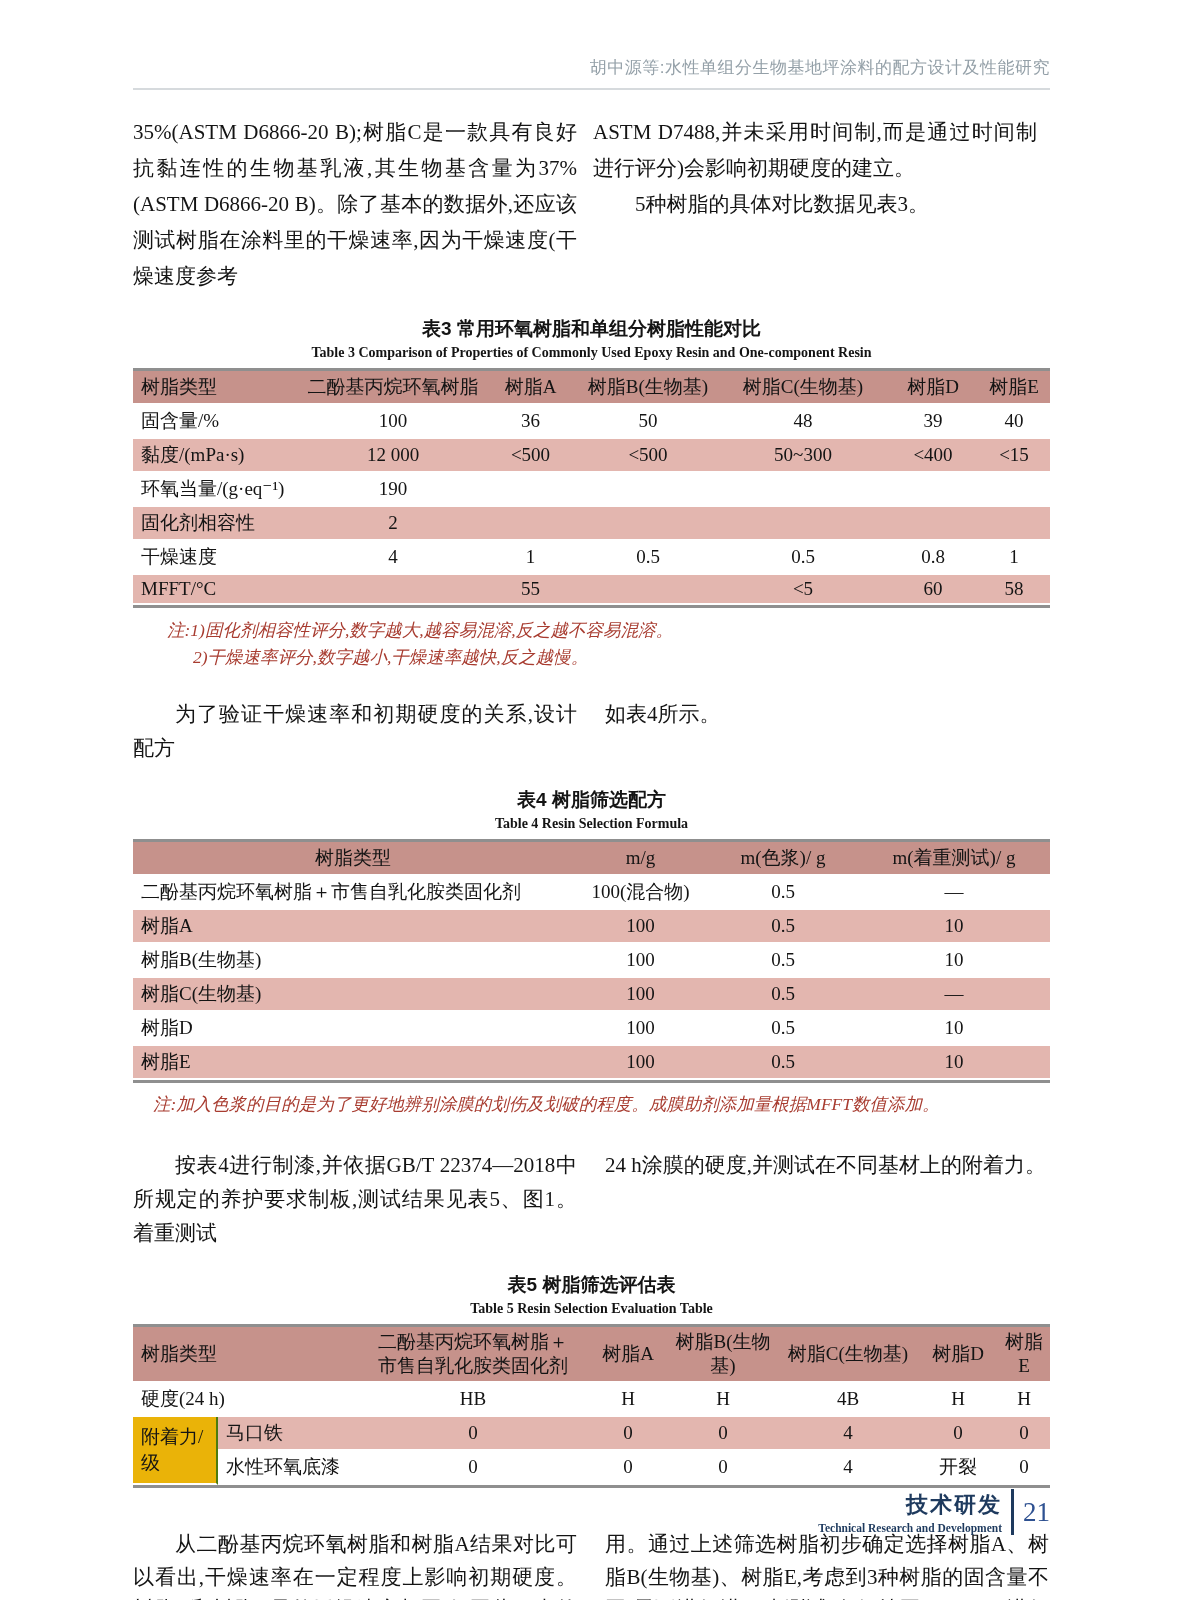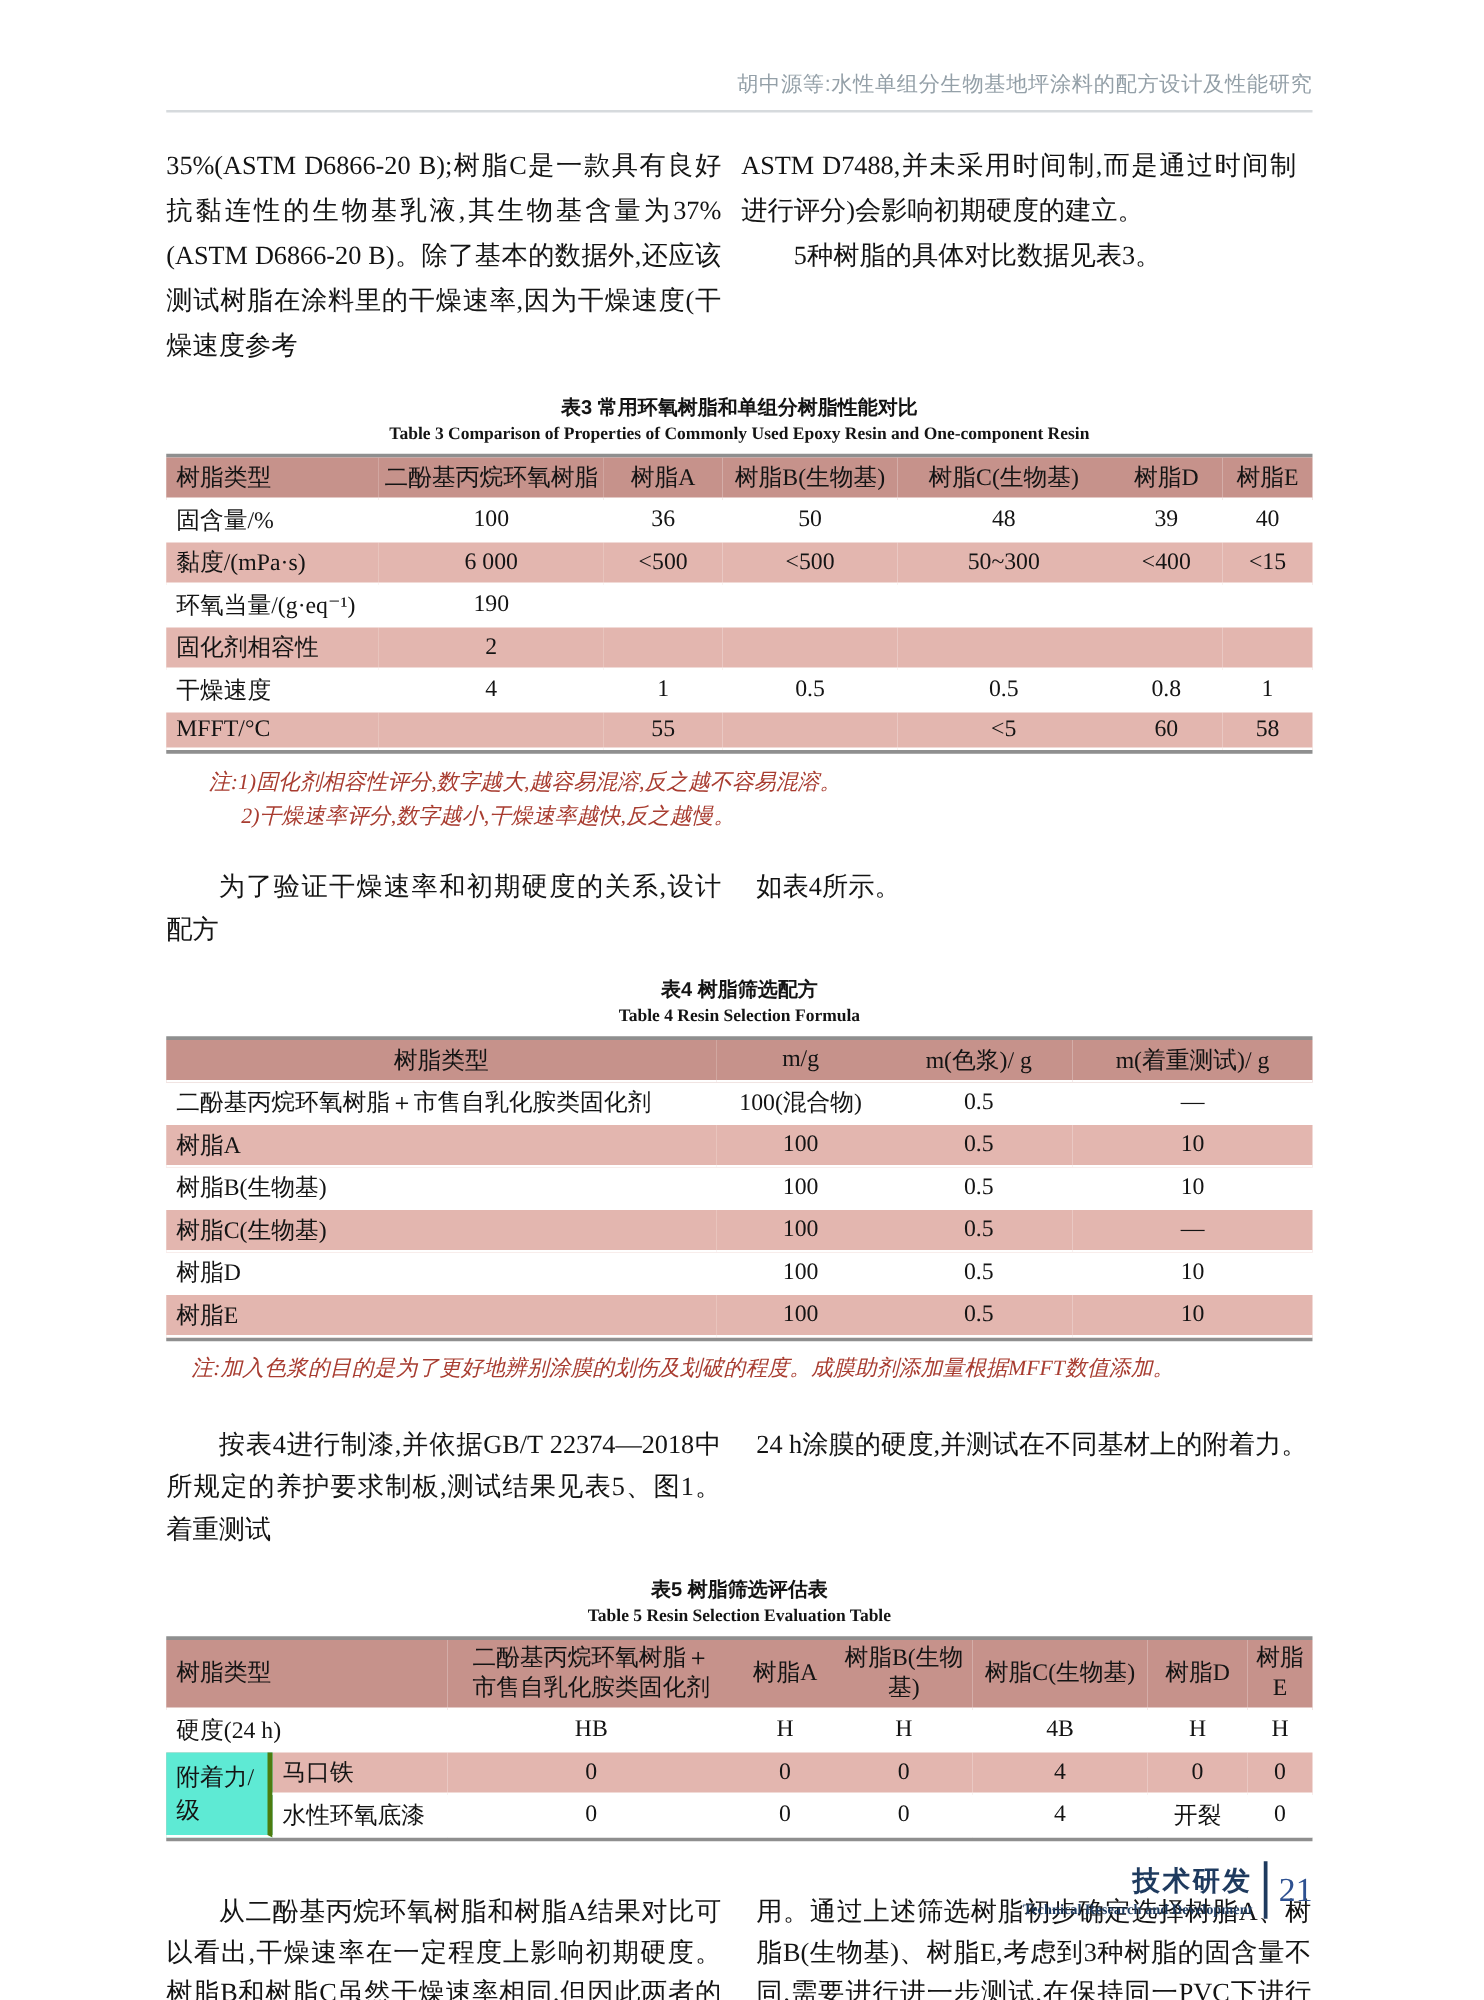--- a/index.html
+++ b/index.html
@@ -11,33 +11,33 @@
                   font-family:"Liberation Sans","DejaVu Sans",sans-serif; }
   .head-rule { border:none; border-top:2px solid #d6dadd; margin:9px 0 0 0; }
 
   .twocol { display:flex; gap:28px; text-align:justify; }
   .col { width:444px; font-size:21px; }
   .intro { margin-top:24px;gap:16px; }
   .intro .col { line-height:36px; }
   p { margin:0; }
   .indent { text-indent:2em; }
 
-  .tbl-title-zh { text-align:center; font-weight:bold; font-size:16px; margin-top:22px;
+  .tbl-title-zh { text-align:center; font-weight:bold; font-size:19px; margin-top:22px;
                   font-family:"Liberation Sans","DejaVu Sans",sans-serif; }
   .tbl-title-en { text-align:center; font-weight:bold; font-size:14px; margin-top:3px;
                   font-family:"Liberation Serif","DejaVu Serif",serif; }
 
   table { width:100%; border-collapse:separate; border-spacing:0; table-layout:fixed;
           border-top:3px solid #8f8f8f; border-bottom:3px solid #8f8f8f;
           margin-top:7px; font-size:19px; }
   th,td { padding:3px 4px; text-align:center; font-weight:normal;
           border-bottom:2px solid #ffffff; overflow:hidden; }
   .r-head { background:#c6928b; }
   .r-b    { background:#e3b6af; }
-  .cell-salmon { background:#5eead4; border-right:4px solid #4d7c0f; }
+  .cell-salmon { background:#eab308; border-right:2px solid #4d7c0f; }
   .c-left { text-align:left; padding-left:8px; }
   .t5 th { line-height:24px; vertical-align:middle; }
 
   .notes { margin-top:9px; }
   .note-red { color:#a83c30; font-size:17.5px; line-height:27px; font-style:italic;
               font-family:"Liberation Serif","DejaVu Serif",serif; }
   .note-ind-1 { padding-left:34px; }
   .note-ind-2 { padding-left:60px; }
   .note-t4 { padding-left:20px; margin-top:8px; }
 
@@ -105,21 +105,21 @@
         <td class="c-left">固含量/%</td>
         <td>100</td>
         <td>36</td>
         <td>50</td>
         <td>48</td>
         <td>39</td>
         <td>40</td>
       </tr>
       <tr class="r-b">
         <td class="c-left">黏度/(mPa·s)</td>
-        <td>6 000</td>
+        <td>12 000</td>
         <td>&lt;500</td>
         <td>&lt;500</td>
         <td>50~300</td>
         <td>&lt;400</td>
         <td>&lt;15</td>
       </tr>
       <tr>
         <td class="c-left">环氧当量/(g·eq⁻¹)</td>
         <td>190</td>
         <td></td>

